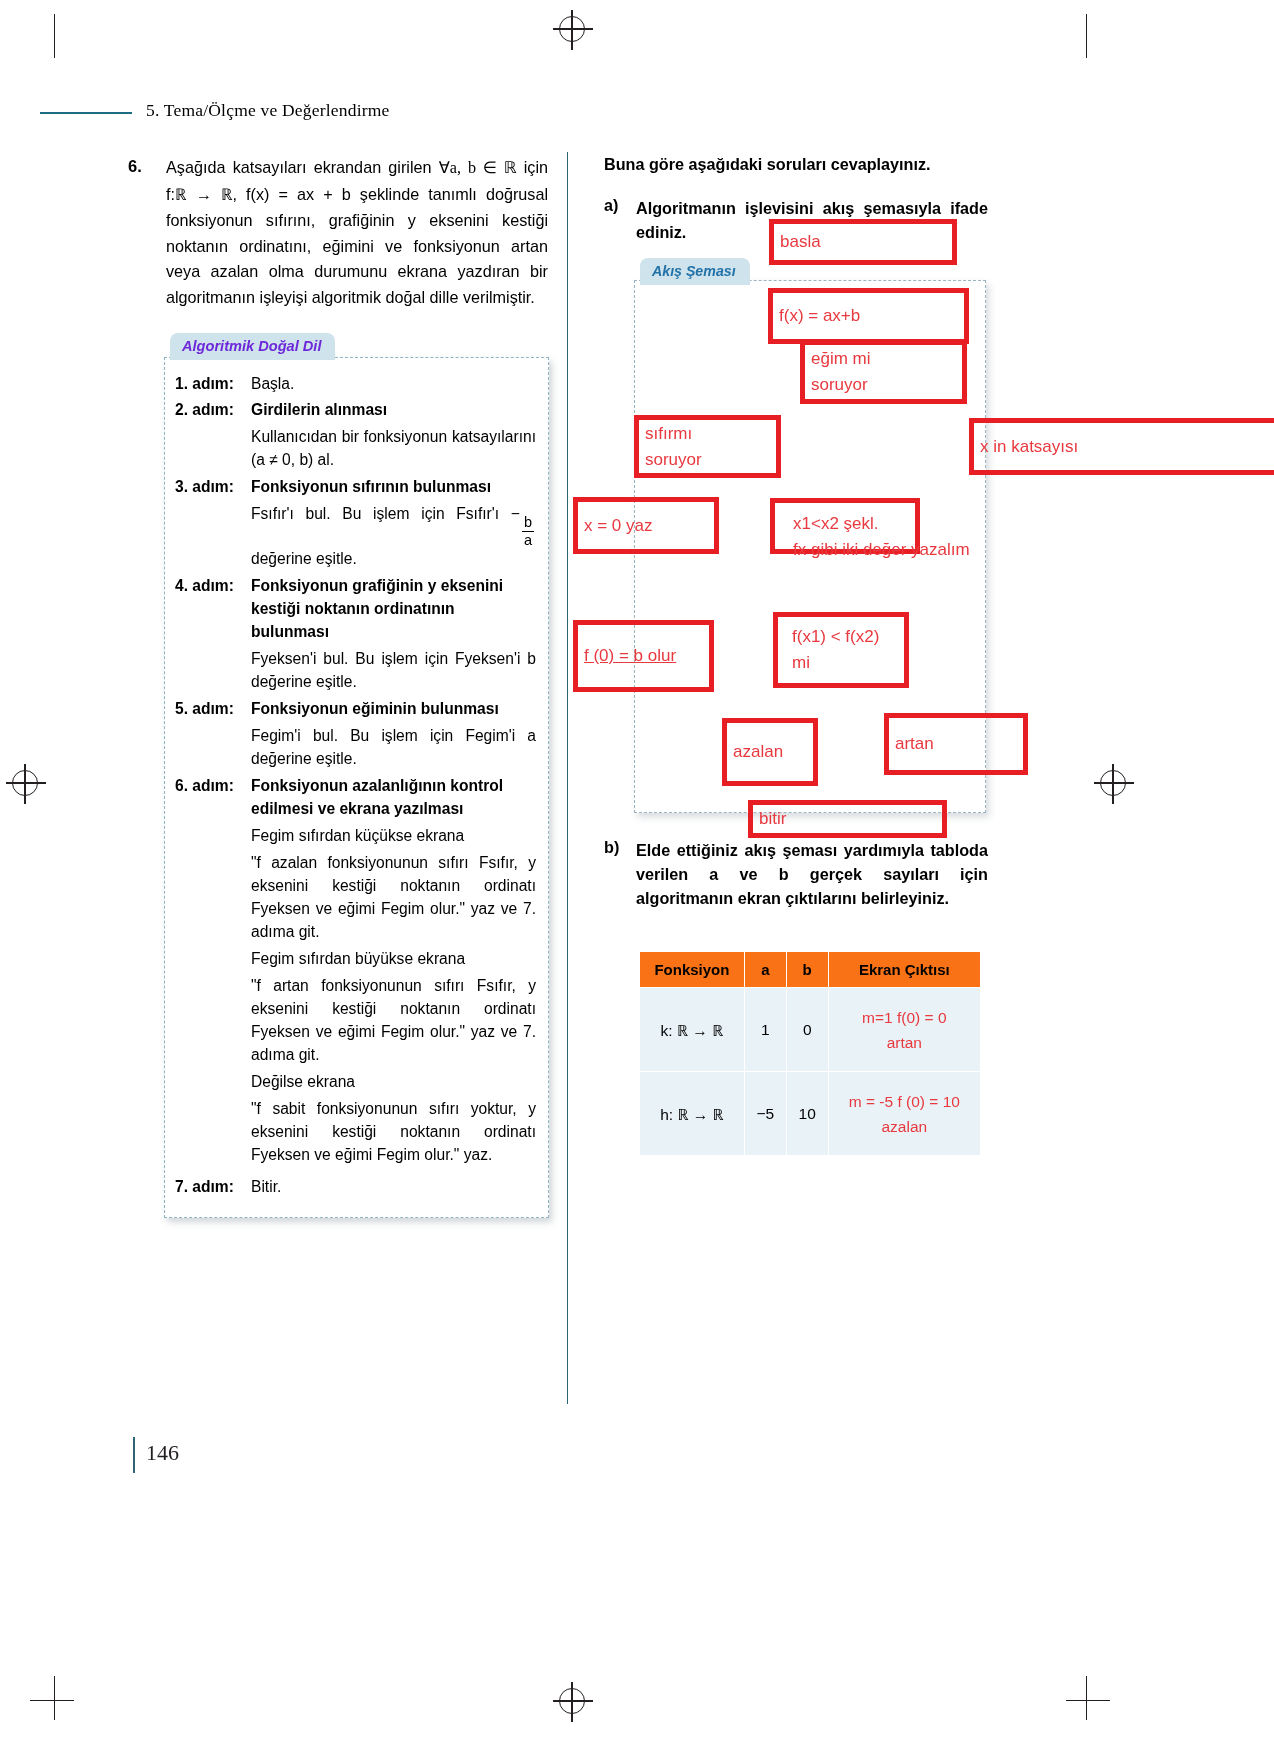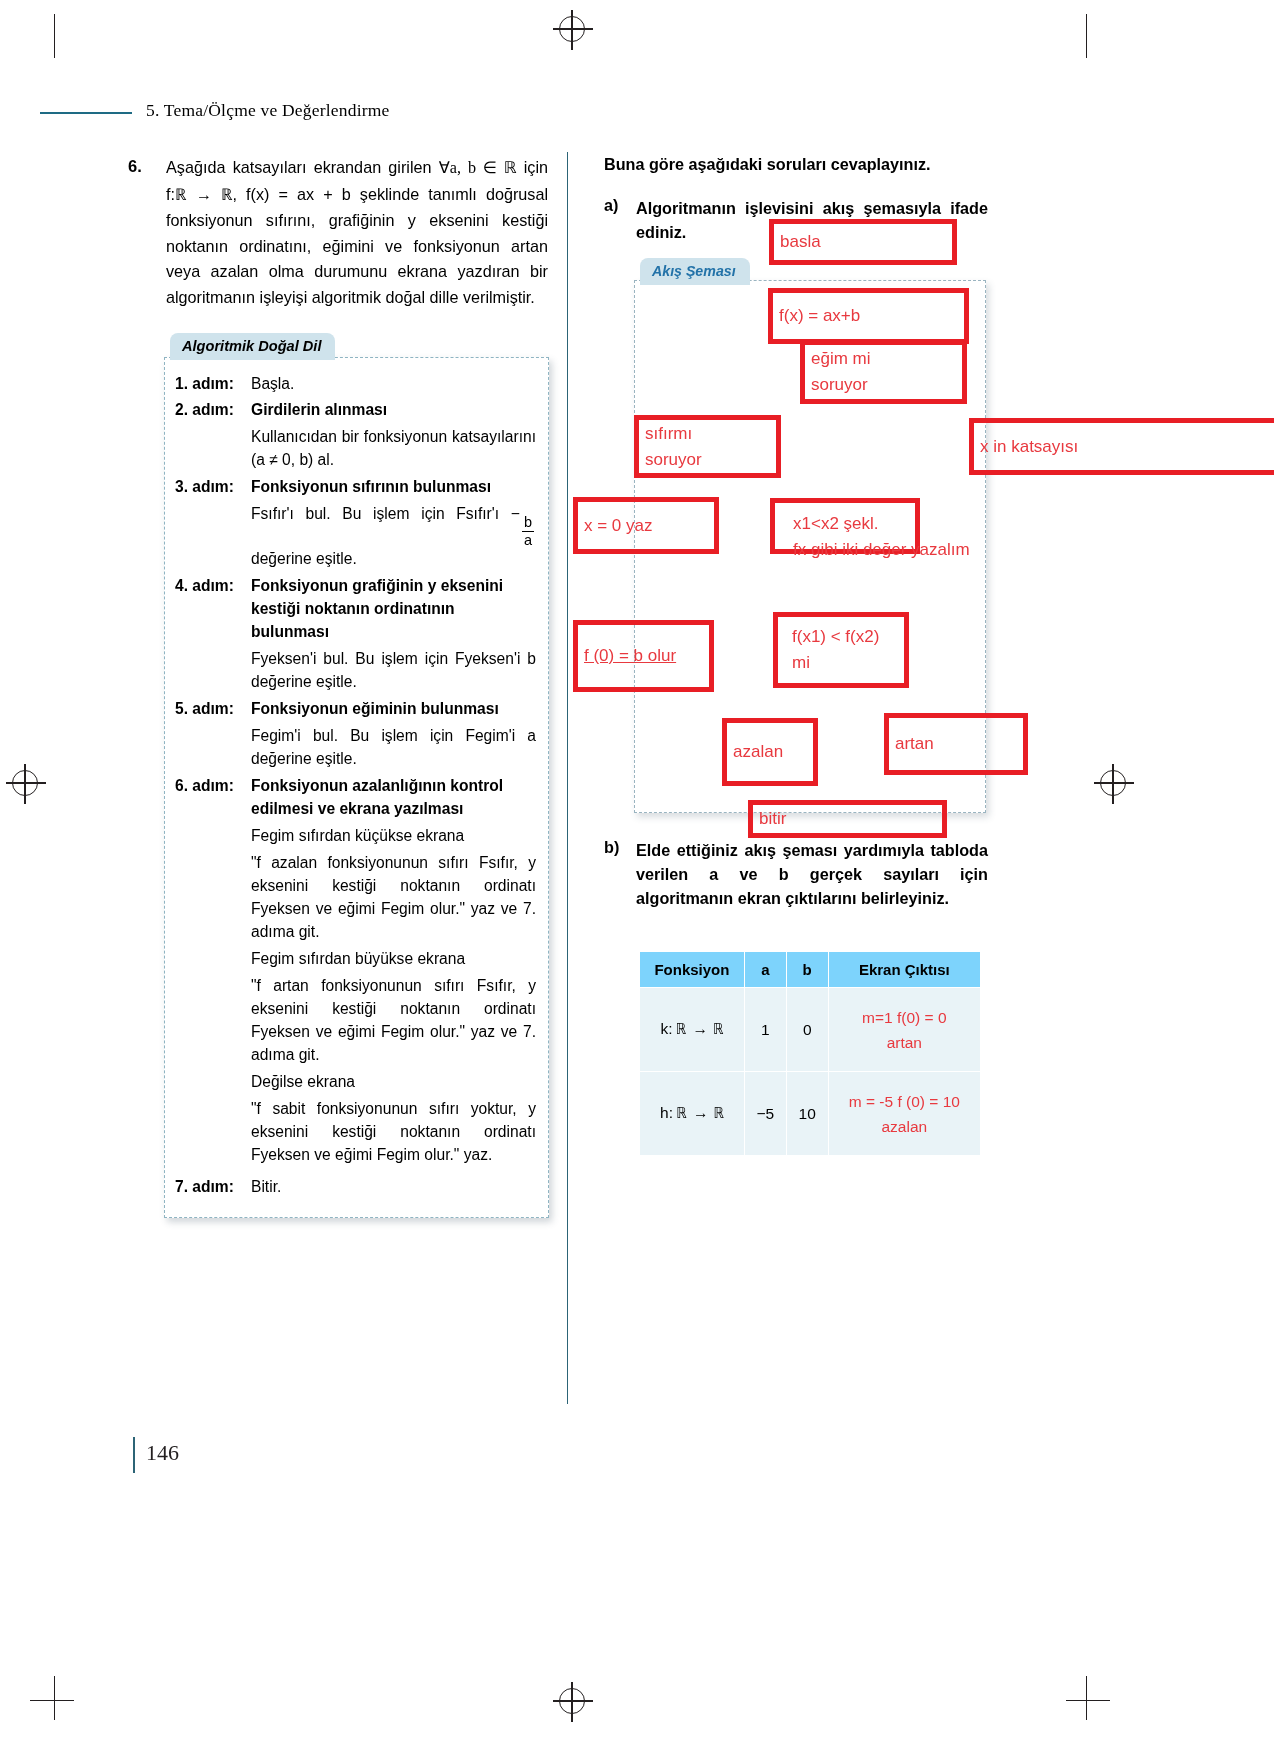--- a/index.html
+++ b/index.html
@@ -54,21 +54,21 @@
   .qbody {
     margin-left:38px; font-size:16.2px; line-height:25.5px;
     text-align:justify; text-justify:inter-word;
   }
   .bb { font-family:"Liberation Serif", serif; }
 
   
   .algocard { position:absolute; left:164px; top:333px; width:385px; }
   .algotab {
     display:inline-block;
-    background:#cfe3ec; color:#000000;
+    background:#cfe3ec; color:#6d28d9;
     font-style:italic; font-weight:bold; font-size:14.6px;
     padding:5px 14px 6px 12px;
     border-radius:8px 8px 0 0;
     position:relative; z-index:3; margin-left:6px;
   }
   .algobox {
     border:1.4px dashed #8fb4c2;
     background:#ffffff;
     margin-top:-3px;
     padding:14px 12px 16px 10px;
@@ -124,33 +124,33 @@
   }
   .ann.left { justify-content:flex-start; text-align:left; }
   .ann .inner { width:100%; }
 
   
   .dtable {
     position:absolute; left:639px; top:951px; width:342px;
     border-collapse:collapse; font-size:15px;
   }
   .dtable th {
-    background:#7dd3fc; color:#000; font-weight:bold;
+    background:#f97316; color:#000; font-weight:bold;
     font-size:15px; padding:9px 4px; border:1.5px solid #ffffff;
   }
   .dtable td {
     border:1.5px solid #ffffff; text-align:center; vertical-align:middle;
     padding:16px 4px; font-size:15.5px; height:84px;
   }
   .dtable tr.r0 td { background:#e9f3f7; }
   .dtable tr.r1 td { background:#d6e9f1; }
   .dtable tr.r2 td { background:#e9f3f7; }
   .out { color:#e8393f; font-size:16.5px; line-height:25px; }
   .fn { font-size:15.5px; }
-  .fn .bb { font-family:Liberation Mono, monospace; }
+  .fn .bb { font-family:Liberation Sans, sans-serif; }
 
   
   .folio-rule {
     position:absolute; left:133px; top:1437px; width:2.2px; height:36px;
     background:#2c6476;
   }
   .folio {
     position:absolute; left:146px; top:1440px;
     font-family:"Liberation Serif", serif; font-size:22px; color:#231f20;
   }

